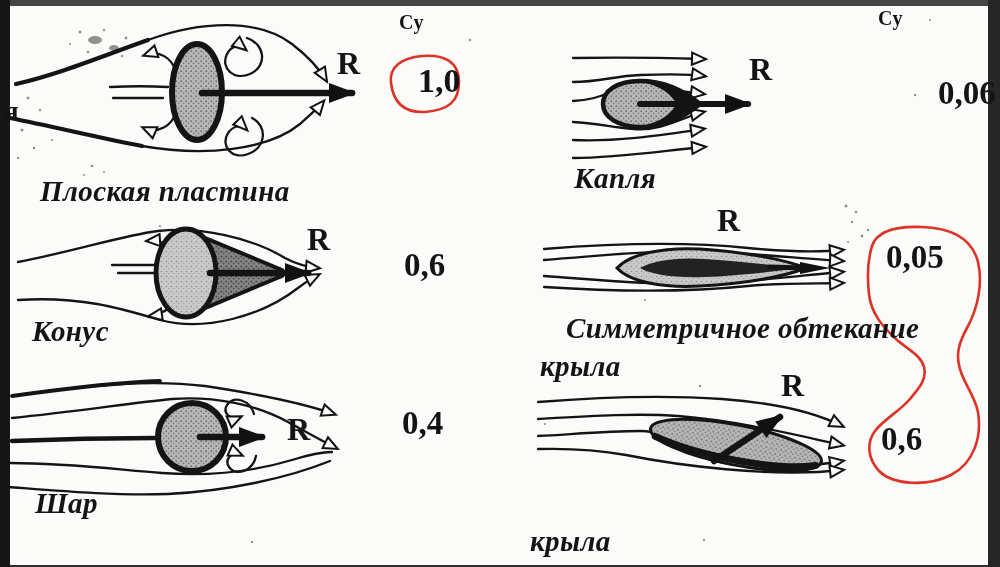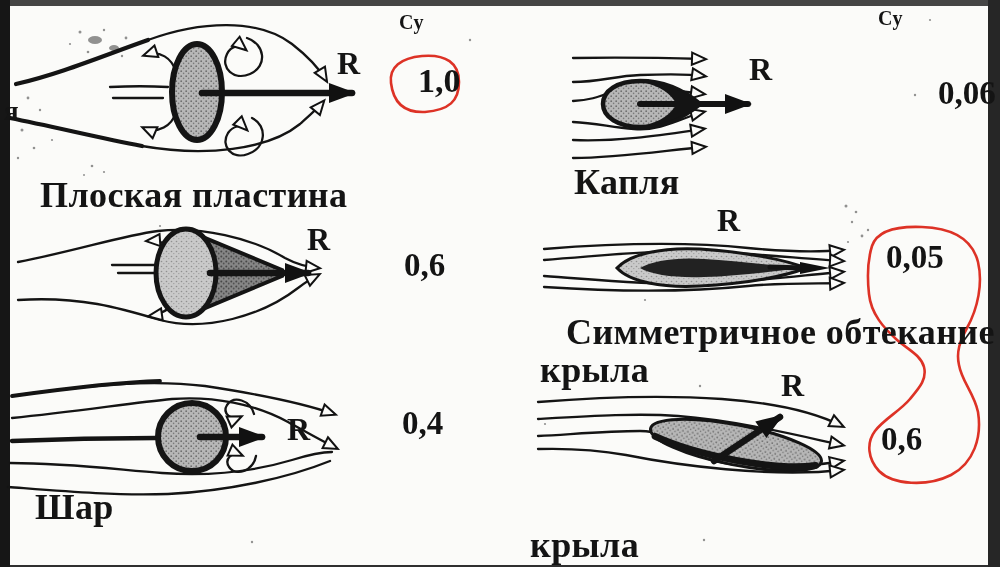--- a/index.html
+++ b/index.html
@@ -4,21 +4,21 @@
 <style>
   html,body{margin:0;padding:0;background:#3a3a3a;}
   .stage{position:relative;width:1000px;height:567px;background:#2f2f2f;overflow:hidden;
          font-family:"Liberation Serif","DejaVu Serif",serif;color:#141414;}
   .frame-top{position:absolute;left:0;top:0;width:1000px;height:6px;background:#454545;}
   .frame-left{position:absolute;left:0;top:0;width:10px;height:567px;background:#161616;}
   .frame-right{position:absolute;left:988px;top:0;width:12px;height:567px;background:#262626;}
   .page{position:absolute;left:10px;top:6px;width:978px;height:559px;background:#fbfbf9;}
   svg.art{position:absolute;left:0;top:0;width:1000px;height:567px;}
   .txt{position:absolute;font-weight:700;white-space:nowrap;line-height:1;}
-  .lbl{font-size:36px;letter-spacing:.4px;}
+  .lbl{font-size:29px;letter-spacing:.4px;font-style:italic;}
   .val{font-size:33px;}
   .coef{font-size:20px;}
   .rlab{font-size:32px;}
   .artifact{font-size:27px;}
 </style>
 </head>
 <body>
 
 <div class="stage">
   <div class="page"></div>
@@ -180,18 +180,19 @@
   <div class="txt rlab" style="left:781px;top:369px;">R</div>
 
   <div class="txt val" style="left:398px;top:64px;font-size:34px;margin-left:20px;">1,0</div>
   <div class="txt val" style="left:404px;top:249px;">0,6</div>
   <div class="txt val" style="left:402px;top:407px;">0,4</div>
   <div class="txt val" style="left:893px;top:77px;margin-left:45px;">0,06</div>
   <div class="txt val" style="left:886px;top:241px;">0,05</div>
   <div class="txt val" style="left:881px;top:423px;">0,6</div>
 
   <div class="txt lbl" style="left:40px;top:177px;">Плоская пластина</div>
+  <div class="txt lbl" style="left:32px;top:317px;">Конус</div>
   <div class="txt lbl" style="left:35px;top:489px;">Шар</div>
   <div class="txt lbl" style="left:574px;top:164px;">Капля</div>
   <div class="txt lbl" style="left:566px;top:314px;">Симметричное обтекание</div>
   <div class="txt lbl" style="left:540px;top:352px;">крыла</div>
   <div class="txt lbl" style="left:530px;top:527px;">крыла</div>
 </div>
 
 </body></html>

